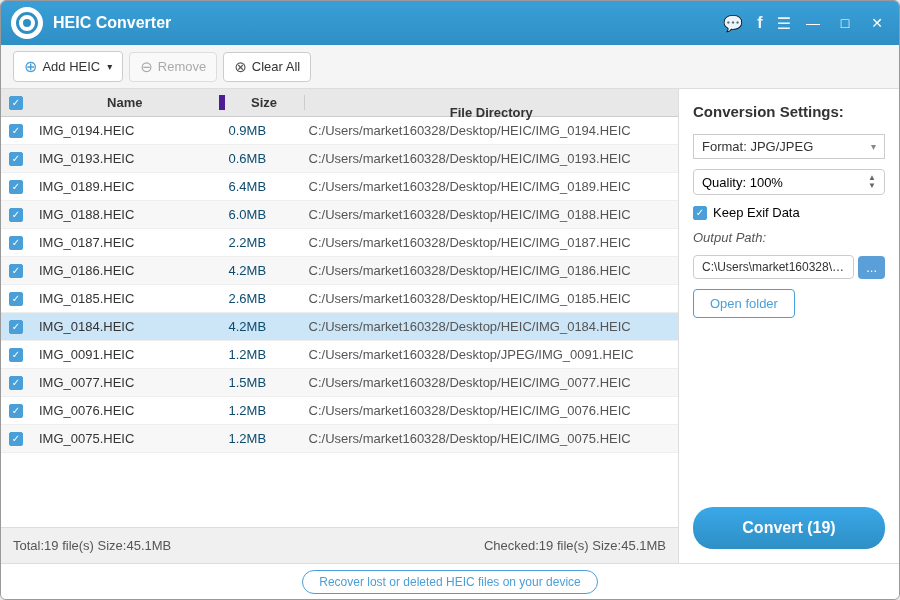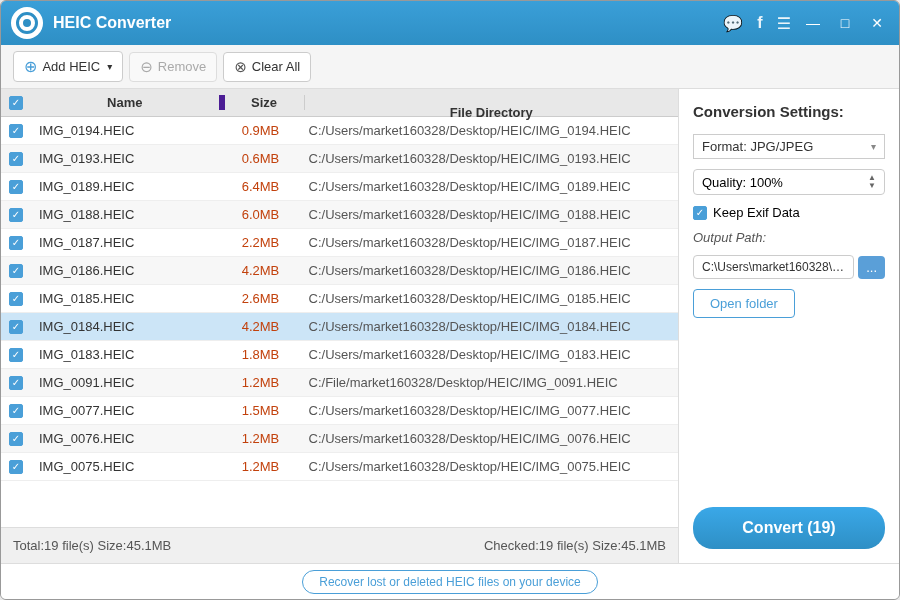--- a/index.html
+++ b/index.html
@@ -38,21 +38,21 @@
     .table-body { overflow-y: auto; height: calc(100% - 28px); }
     .table-body::-webkit-scrollbar { width: 12px; }
     .table-body::-webkit-scrollbar-track { background: #f0f0f0; }
     .table-body::-webkit-scrollbar-thumb { background: #bbb; border-radius: 6px; }
     .table-row { display: flex; align-items: center; height: 28px; border-bottom: 1px solid #eee; }
     .table-row:nth-child(even) { background: #f7f7f7; }
     .table-row:nth-child(odd) { background: #fff; }
     .table-row.selected { background: #cce5f7; }
     .td-check { width: 30px; display: flex; align-items: center; justify-content: center; flex-shrink: 0; }
     .td-name { flex: 1.2; padding: 0 8px; color: #333; overflow: hidden; text-overflow: ellipsis; white-space: nowrap; }
-    .td-size { width: 80px; padding: 0 8px; color: #c2410c; text-align: center; flex-shrink: 0; }
+    .td-size { width: 80px; padding: 0 8px; color: #0c4a6e; flex-shrink: 0; }
     .td-dir { flex: 2.5; padding: 0 8px; color: #555; overflow: hidden; text-overflow: ellipsis; white-space: nowrap; }
 
     .checkbox { width: 14px; height: 14px; border: 1px solid #4a9fd8; background: #4a9fd8; display: flex; align-items: center; justify-content: center; border-radius: 2px; }
     .checkbox::after { content: '✓'; color: #fff; font-size: 10px; }
     .header-checkbox { width: 14px; height: 14px; border: 1px solid #4a9fd8; background: #4a9fd8; display: flex; align-items: center; justify-content: center; border-radius: 2px; }
     .header-checkbox::after { content: '✓'; color: #fff; font-size: 10px; }
 
     
     .statusbar { background: #f0f0f0; border-top: 1px solid #ddd; height: 36px; display: flex; align-items: center; padding: 0 12px; font-size: 12px; color: #555; flex-shrink: 0; justify-content: space-between; }
 
@@ -196,31 +196,23 @@
         <div class="checkbox"></div>
       </div>
       <div class="td-name">IMG_0184.HEIC</div>
       <div class="td-size">4.2MB</div>
       <div class="td-dir">C:/Users/market160328/Desktop/HEIC/IMG_0184.HEIC</div>
     </div>
             <div class="table-row">
       <div class="td-check">
         <div class="checkbox"></div>
       </div>
-      <div class="td-name">IMG_0183.HEIC</div>
-      <div class="td-size">1.8MB</div>
-      <div class="td-dir">C:/Users/market160328/Desktop/HEIC/IMG_0183.HEIC</div>
-    </div>
-            <div class="table-row">
-      <div class="td-check">
-        <div class="checkbox"></div>
-      </div>
       <div class="td-name">IMG_0091.HEIC</div>
       <div class="td-size">1.2MB</div>
-      <div class="td-dir">C:/File/market160328/Desktop/HEIC/IMG_0091.HEIC</div>
+      <div class="td-dir">C:/Users/market160328/Desktop/JPEG/IMG_0091.HEIC</div>
     </div>
             <div class="table-row">
       <div class="td-check">
         <div class="checkbox"></div>
       </div>
       <div class="td-name">IMG_0077.HEIC</div>
       <div class="td-size">1.5MB</div>
       <div class="td-dir">C:/Users/market160328/Desktop/HEIC/IMG_0077.HEIC</div>
     </div>
             <div class="table-row">

